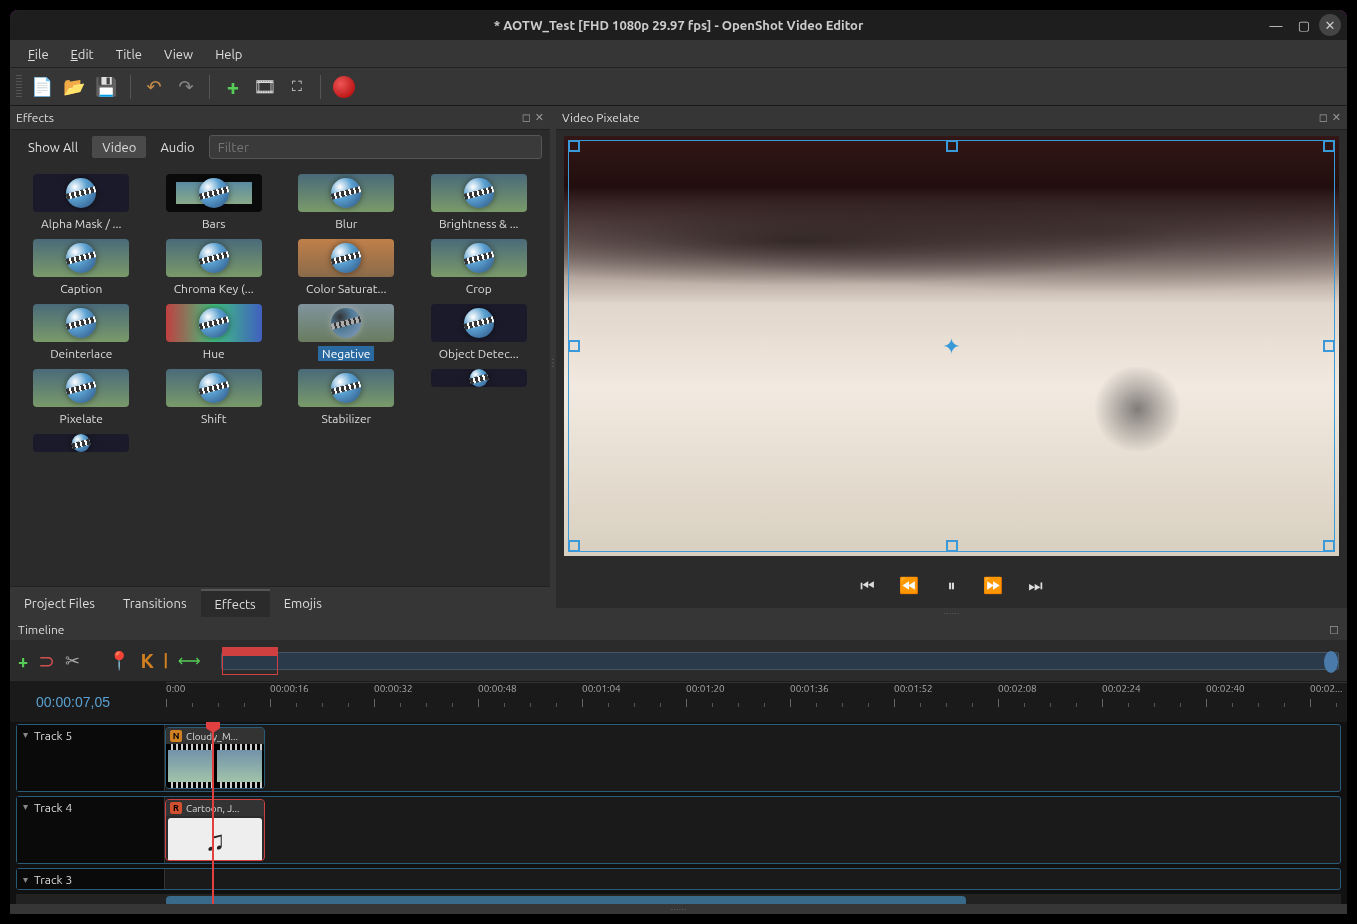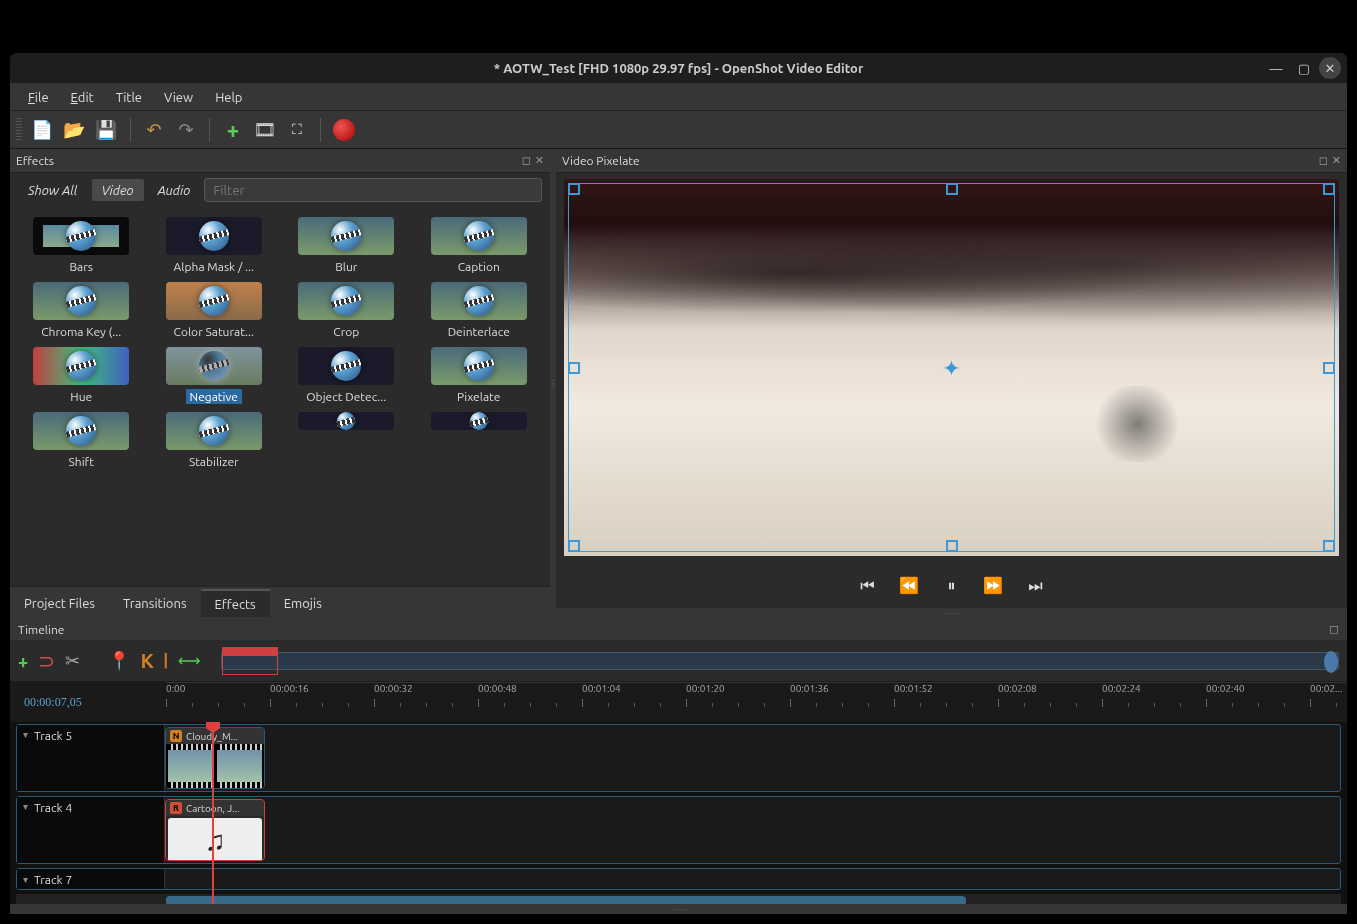--- a/index.html
+++ b/index.html
@@ -1,17 +1,17 @@
 <!DOCTYPE html>
 <html><head>
 <meta charset="utf-8">
 <style>
 * { margin:0; padding:0; box-sizing:border-box; font-family:"Ubuntu","Segoe UI",sans-serif; }
 body { background:#000; width:1357px; height:924px; overflow:hidden; color:#ddd; font-size:13px; }
-.window { position:absolute; top:10px; left:10px; right:10px; bottom:10px; background:#a21caf; border-radius:8px 8px 0 0; display:flex; flex-direction:column; overflow:hidden;margin-top:43px; }
+.window { position:absolute; top:10px; left:10px; right:10px; bottom:10px; background:#a21caf; border-radius:8px 8px 0 0; display:flex; flex-direction:column; overflow:hidden; }
 .titlebar { height:30px; background:#1e1e1e; display:flex; align-items:center; justify-content:center; position:relative; }
 .titlebar .title { color:#ccc; font-size:13px; font-weight:bold; }
 .winbtns { position:absolute; right:6px; display:flex; gap:2px; }
 .winbtn { width:26px; height:22px; display:flex; align-items:center; justify-content:center; color:#ccc; border-radius:50%; cursor:pointer; }
 .winbtn.close { background:#444; border-radius:50%; width:22px; height:22px; }
 .menubar { height:28px; background:#363636; display:flex; align-items:center; padding:0 8px; gap:2px; border-bottom:1px solid #222; }
 .menuitem { padding:4px 10px; cursor:pointer; }
 .menuitem u { text-decoration:underline; }
 .toolbar { height:38px; background:#363636; display:flex; align-items:center; padding:0 6px; gap:6px; border-bottom:1px solid #1a1a1a; }
 .toolbar .grip { width:6px; height:24px; background:repeating-linear-gradient(#555 0 1px,transparent 1px 3px); margin-right:2px; }
@@ -19,21 +19,21 @@
 .sep { width:1px; height:24px; background:#555; margin:0 4px; }
 .plus { color:#5c5; font-size:22px; font-weight:bold; }
 .undo { color:#c98e4a; }
 .redo { color:#888; }
 .record { width:22px; height:22px; border-radius:50%; background:radial-gradient(circle at 35% 35%,#e55,#a00); }
 .mainrow { flex:1; display:flex; overflow:hidden; }
 .leftpanel { width:540px; display:flex; flex-direction:column; background:#2b2b2b; }
 .panelhdr { height:24px; background:#363636; display:flex; align-items:center; justify-content:space-between; padding:0 6px; border-bottom:1px solid #222; font-size:12px; }
 .hdricons { display:flex; gap:4px; color:#999; font-size:11px; }
 .filterrow { height:34px; background:#2b2b2b; display:flex; align-items:center; padding:6px 8px; gap:4px; }
-.fbtn { padding:4px 10px; cursor:pointer; border-radius:2px;font-style:italic; }
+.fbtn { padding:4px 10px; cursor:pointer; border-radius:2px; }
 .fbtn.active { background:#4a4a4a; }
 .filterinput { flex:1; height:24px; background:#3a3a3a; border:1px solid #555; border-radius:3px; padding:0 8px; color:#ccc; }
 .fxgrid { flex:1; overflow-y:auto; padding:8px; display:grid; grid-template-columns:repeat(4,1fr); gap:4px 6px; align-content:start; background:#2b2b2b; position:relative; }
 .fxgrid::-webkit-scrollbar { width:12px; }
 .fxgrid::-webkit-scrollbar-track { background:#333; }
 .fxgrid::-webkit-scrollbar-thumb { background:#555; border-radius:6px; }
 .fx { display:flex; flex-direction:column; align-items:center; cursor:pointer; padding:2px; }
 .fxthumb { width:96px; height:38px; border-radius:4px; background:linear-gradient(#4a6a7a,#7a9a6a); position:relative; overflow:hidden; display:flex; align-items:center; justify-content:center; }
 .fxthumb .orb { width:30px; height:30px; border-radius:50%; background:radial-gradient(circle at 30% 30%,#fff,#5aa0d0 40%,#2a5080); box-shadow:0 0 6px rgba(0,0,0,.5); position:relative; }
 .fxthumb .orb::after { content:""; position:absolute; left:0; top:40%; width:100%; height:6px; background:repeating-linear-gradient(90deg,#333 0 3px,#fff 3px 5px); transform:rotate(-15deg); }
@@ -72,21 +72,21 @@
 .tlbtn { font-size:18px; cursor:pointer; }
 .magnet { color:#d05050; font-size:20px; }
 .scissors { color:#aaa; font-size:18px; }
 .prevmark{color:#d08020;font-weight:bold;font-size:20px;} .nextmark{color:#d08020;font-weight:bold;font-size:20px;}
 .center{color:#5c5;font-size:16px;}
 .zoombar { flex:1; height:18px; background:#2a3a4a; border:1px solid #456; border-radius:2px; margin-left:10px; position:relative; }
 .zoomhandle { position:absolute; right:0; top:-2px; width:14px; height:22px; background:#4a7aaa; border-radius:50%; }
 .zoomsel { position:absolute; left:0; width:56px; top:-6px; bottom:-6px; border:1px solid #d04040; }
 .zoomsel::before { content:""; position:absolute; left:0; right:0; top:0; height:8px; background:#d04040; }
 .ruler { height:40px; background:#1a1a1a; display:flex; position:relative; }
-.timecode { width:156px; display:flex; align-items:center; padding-left:14px; color:#5aa0d0; font-size:12px; font-family:Liberation Serif, serif; }
+.timecode { width:156px; display:flex; align-items:center; padding-left:26px; color:#5aa0d0; font-size:14px; font-family:Liberation Sans, sans-serif; }
 .ticks { flex:1; position:relative; border-top:1px solid #333; }
 .tick { position:absolute; top:0; font-size:10px; color:#aaa; }
 .tick::before { content:""; position:absolute; left:0; top:16px; width:1px; height:8px; background:#666; }
 .minortick { position:absolute; top:20px; width:1px; height:4px; background:#555; }
 .tracks { flex:1; background:#111; overflow:auto; position:relative; }
 .track { height:68px; display:flex; border:1px solid #2a5a7a; margin:2px 6px 4px 6px; border-radius:3px; background:#1a1a1a; position:relative; }
 .track.t3 { height:22px; }
 .trackhdr { width:148px; background:#0a0a0a; display:flex; align-items:flex-start; padding:4px 6px; gap:6px; border-right:1px solid #333; font-size:12px; }
 .trackhdr .chev { color:#888; font-size:10px; }
 .trackbody { flex:1; position:relative; }
@@ -156,36 +156,42 @@
         </div>
       </div>
       <div class="filterrow">
         <div class="fbtn">Show All</div>
         <div class="fbtn active">Video</div>
         <div class="fbtn">Audio</div>
         <input class="filterinput" placeholder="Filter" style="">
       </div>
       <div class="fxgrid" id="fxgrid">
           <div class="fx">
+            <div class="fxthumb dark">
+              <div class="orb"></div>
+            </div>
+            <div class="fxlabel">Alpha Mask / ...</div>
+          </div>
+          <div class="fx">
             <div class="fxthumb bars">
               <div class="orb"></div>
             </div>
             <div class="fxlabel">Bars</div>
           </div>
           <div class="fx">
-            <div class="fxthumb dark">
-              <div class="orb"></div>
-            </div>
-            <div class="fxlabel">Alpha Mask / ...</div>
-          </div>
-          <div class="fx">
             <div class="fxthumb std">
               <div class="orb"></div>
             </div>
             <div class="fxlabel">Blur</div>
+          </div>
+          <div class="fx">
+            <div class="fxthumb std">
+              <div class="orb"></div>
+            </div>
+            <div class="fxlabel">Brightness &amp; ...</div>
           </div>
           <div class="fx">
             <div class="fxthumb std">
               <div class="orb"></div>
             </div>
             <div class="fxlabel">Caption</div>
           </div>
           <div class="fx">
             <div class="fxthumb std">
               <div class="orb"></div>
@@ -412,21 +418,21 @@
                   <span class="note">♫</span>
                 </div>
               </div>
           </div>
         </div>
       </div>
 
       <div class="track t3">
         <div class="trackhdr" style="align-items:center;">
           <span class="chev">▾</span>
-          <span>Track 7</span>
+          <span>Track 3</span>
         </div>
         <div class="trackbody"></div>
       </div>
 
       <div class="hscroll">
           <div class="thumb"></div>
         </div>
     </div>
     <div class="hsplit">⋯⋯</div>
   </div>

